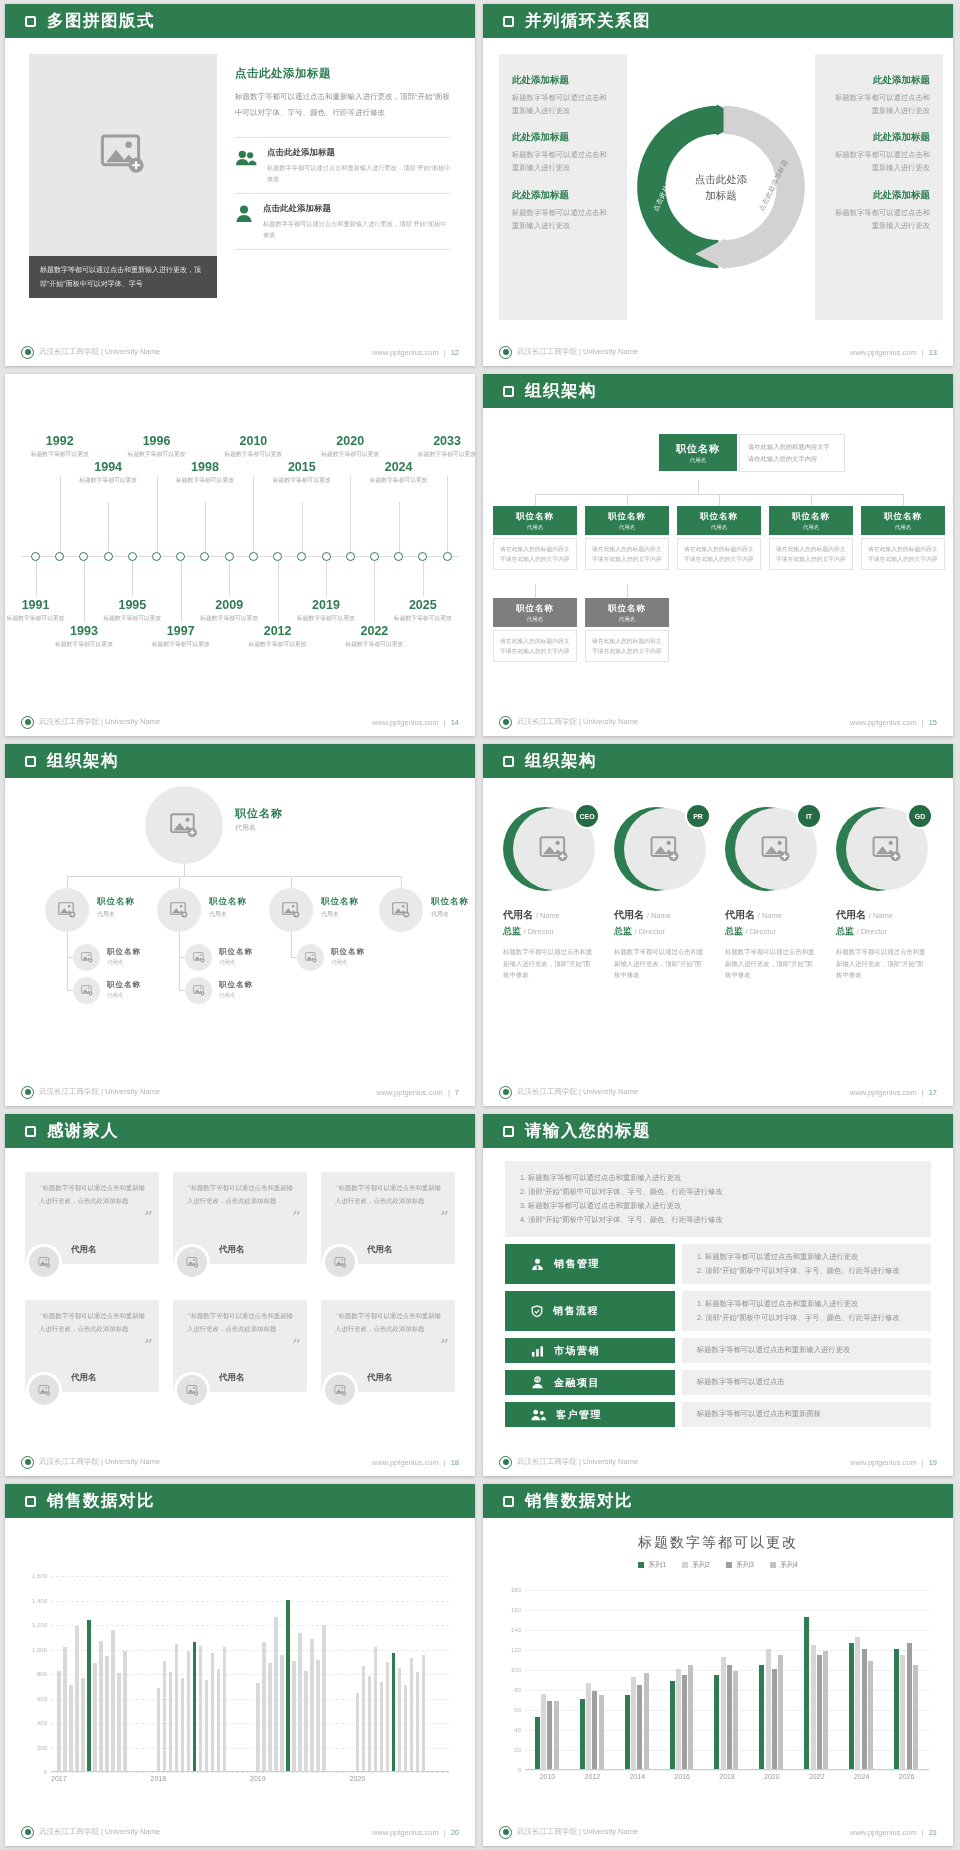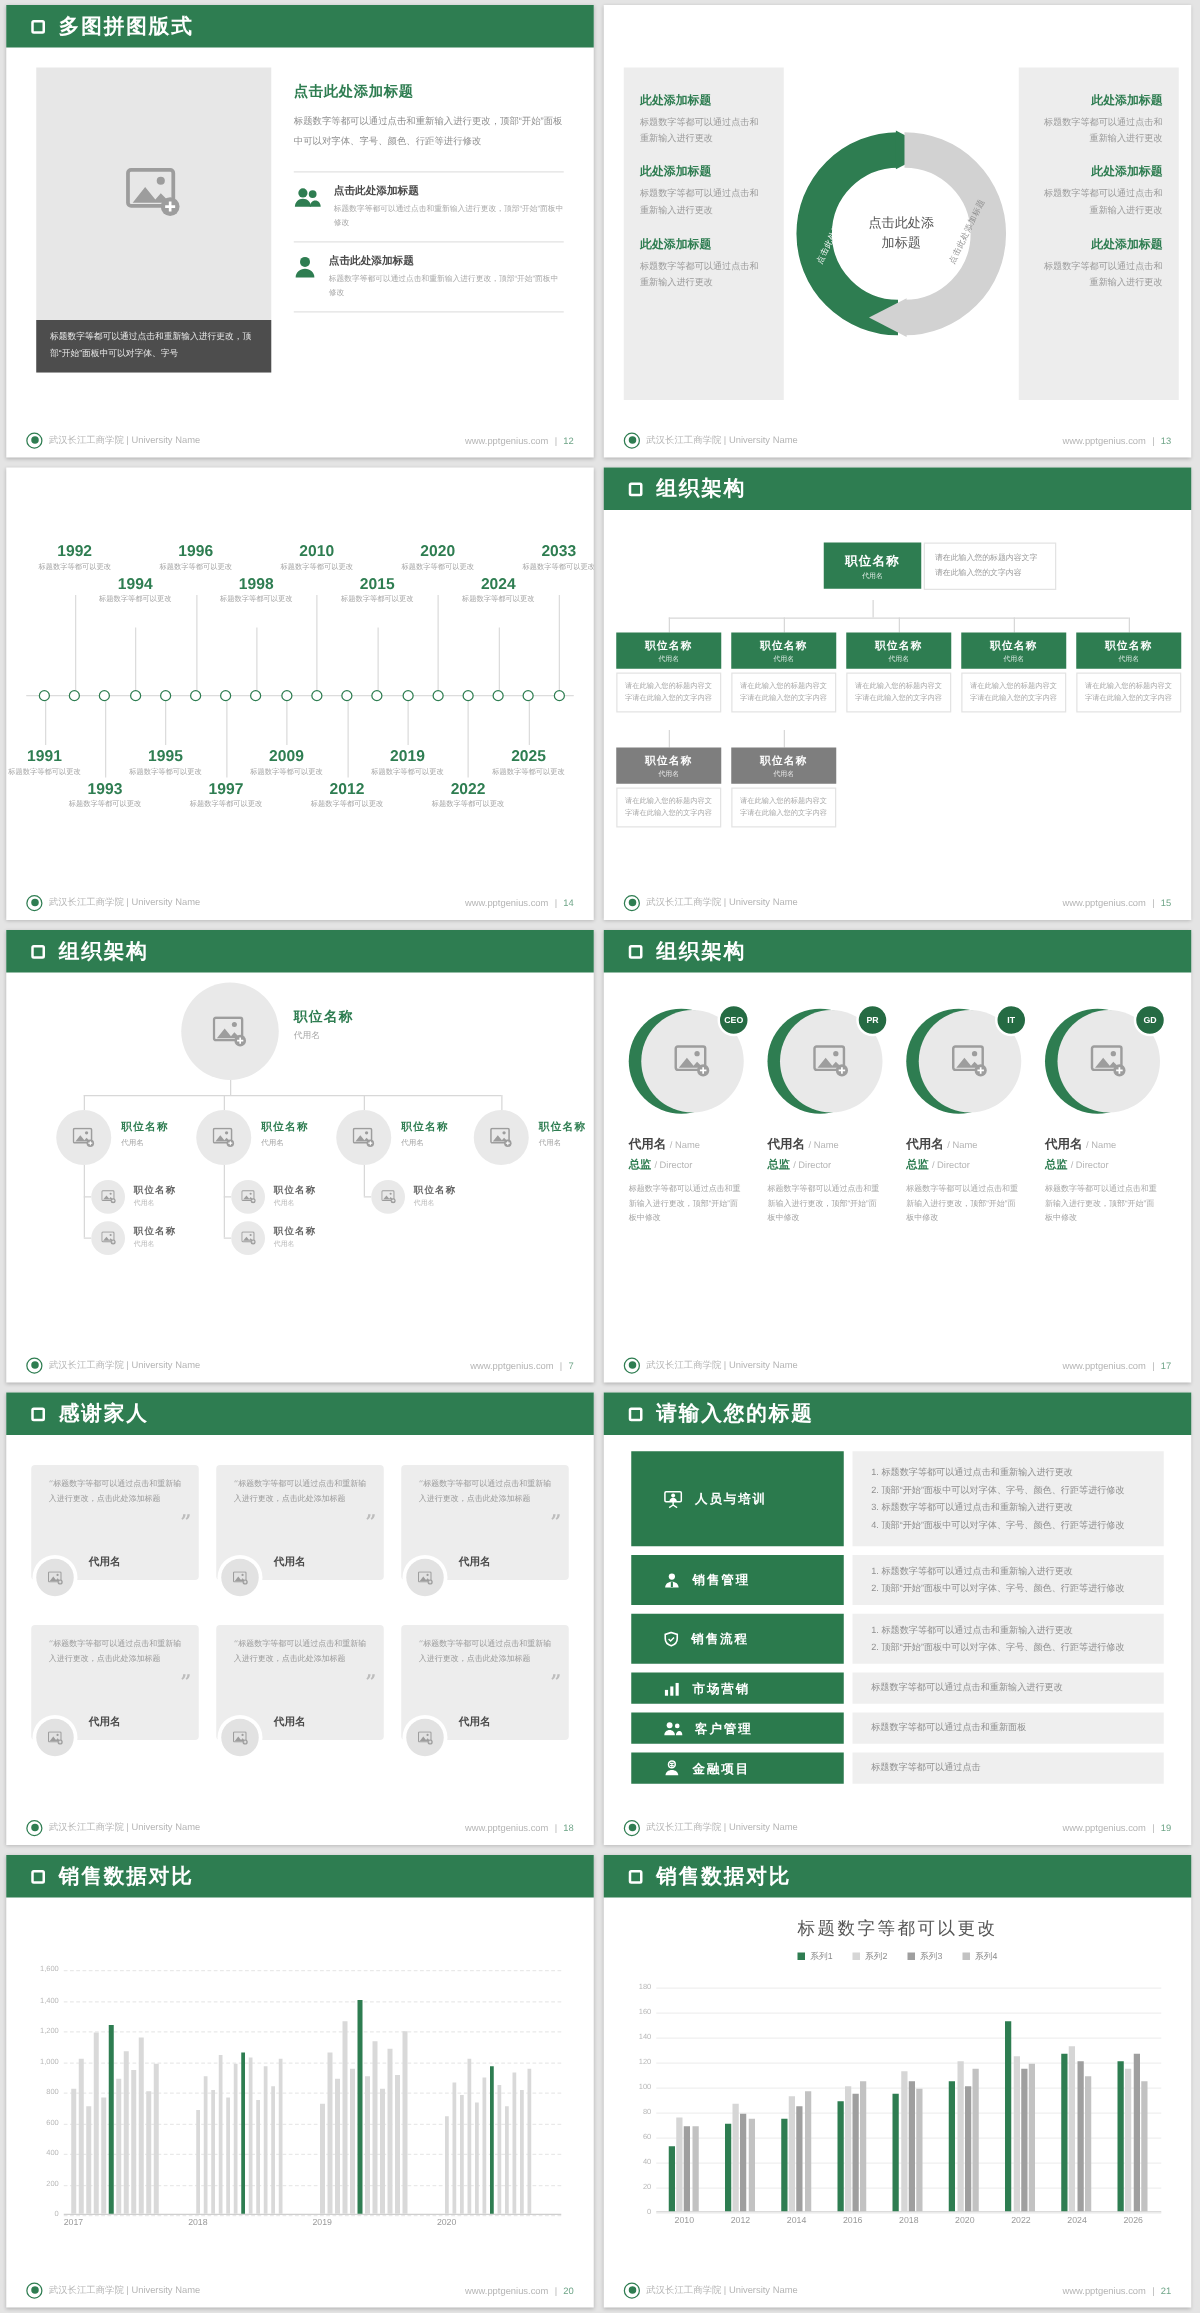--- a/index.html
+++ b/index.html
@@ -159,20 +159,24 @@
       </div>
     <div class="sfoot">
         <span class="logo"></span>
         <span>武汉长江工商学院 | University Name</span>
         <span class="site">www.pptgenius.com</span>
         <span>|</span>
         <span class="pg">12</span>
       </div>
   </div>
   <div class="slide">
+    <div class="shead">
+        <span class="sq"></span>
+        <h2>并列循环关系图</h2>
+      </div>
     <div class="sbody">
         <div class="s2">
   <div class="s2p">
             <div>
               <h4 class="s2h">此处添加标题</h4>
               <p class="s2d">标题数字等都可以通过点击和重新输入进行更改</p>
             </div>
             <div>
               <h4 class="s2h">此处添加标题</h4>
               <p class="s2d">标题数字等都可以通过点击和重新输入进行更改</p>
@@ -760,29 +764,20 @@
       </div>
   </div>
   <div class="slide">
     <div class="shead">
         <span class="sq"></span>
         <h2>请输入您的标题</h2>
       </div>
     <div class="sbody">
         <div class="s8">
   <div class="s8row" style="height:76px">
-    <div class="s8L">
-              <svg width="15" height="15" viewBox="0 0 16 15">
-                <rect x="1" y="1" width="14" height="8.5" rx="1" fill="none" stroke="#fff" stroke-width="1.3"></rect>
-                <circle cx="8" cy="4.2" r="1.7" fill="#fff"></circle>
-                <path d="M4.8 9c.3-1.7 1.5-2.8 3.2-2.8S10.9 7.3 11.2 9z" fill="#fff"></path>
-                <path d="M8 9.5v2.8M4.6 14.6l3.4-2.3 3.4 2.3" stroke="#fff" stroke-width="1.2" fill="none"></path>
-              </svg>
-              <b>人员与培训</b>
-            </div>
     <div class="s8R">
               <div>1.  标题数字等都可以通过点击和重新输入进行更改</div>
               <div>2.  顶部“开始”面板中可以对字体、字号、颜色、行距等进行修改</div>
               <div>3.  标题数字等都可以通过点击和重新输入进行更改</div>
               <div>4.  顶部“开始”面板中可以对字体、字号、颜色、行距等进行修改</div>
             </div>
   </div>
   <div class="s8row" style="height:40px">
     <div class="s8L">
               <svg width="13" height="13" viewBox="0 0 14 14">
@@ -814,47 +809,47 @@
     <div class="s8L">
               <svg width="13" height="12" viewBox="0 0 14 12">
                 <rect x="1" y="7" width="2.7" height="5" fill="#fff"></rect>
                 <rect x="5.6" y="4" width="2.7" height="8" fill="#fff"></rect>
                 <rect x="10.2" y="1" width="2.7" height="11" fill="#fff"></rect>
               </svg>
               <b>市场营销</b>
             </div>
     <div class="s8R">
               <div>标题数字等都可以通过点击和重新输入进行更改</div>
+            </div>
+  </div>
+  <div class="s8row" style="height:25px">
+    <div class="s8L">
+              <svg width="13" height="13" viewBox="0 0 14 14">
+                <circle cx="7" cy="3.8" r="2.9" fill="none" stroke="#fff" stroke-width="1.3"></circle>
+                <path d="M5.4 2.9h3.2M5.4 4.7h3.2M7 2.9v3.4" stroke="#fff" stroke-width="0.9"></path>
+                <path d="M1.5 13.2c0-2.8 2.4-4.6 5.5-4.6s5.5 1.8 5.5 4.6z" fill="#fff"></path>
+              </svg>
+              <b>金融项目</b>
+            </div>
+    <div class="s8R">
+              <div>标题数字等都可以通过点击</div>
             </div>
   </div>
   <div class="s8row" style="height:25px">
     <div class="s8L">
               <svg width="15" height="12" viewBox="0 0 16 12">
                 <circle cx="5" cy="3" r="2.5" fill="#fff"></circle>
                 <circle cx="11.5" cy="3.6" r="2" fill="#fff"></circle>
                 <path d="M.5 11.5c0-2.6 2-4.4 4.5-4.4s4.5 1.8 4.5 4.4z" fill="#fff"></path>
                 <path d="M10.3 11.5c.2-2 1.4-3.6 3-3.6s2.6 1.6 2.8 3.6z" fill="#fff"></path>
               </svg>
               <b>客户管理</b>
             </div>
     <div class="s8R">
               <div>标题数字等都可以通过点击和重新面板</div>
-            </div>
-  </div>
-  <div class="s8row" style="height:25px">
-    <div class="s8L">
-              <svg width="13" height="13" viewBox="0 0 14 14">
-                <circle cx="7" cy="3.8" r="2.9" fill="none" stroke="#fff" stroke-width="1.3"></circle>
-                <path d="M5.4 2.9h3.2M5.4 4.7h3.2M7 2.9v3.4" stroke="#fff" stroke-width="0.9"></path>
-                <path d="M1.5 13.2c0-2.8 2.4-4.6 5.5-4.6s5.5 1.8 5.5 4.6z" fill="#fff"></path>
-              </svg>
-              <b>金融项目</b>
-            </div>
-    <div class="s8R">
-              <div>标题数字等都可以通过点击</div>
             </div>
   </div>
         </div>
       </div>
     <div class="sfoot">
         <span class="logo"></span>
         <span>武汉长江工商学院 | University Name</span>
         <span class="site">www.pptgenius.com</span>
         <span>|</span>
         <span class="pg">19</span>

